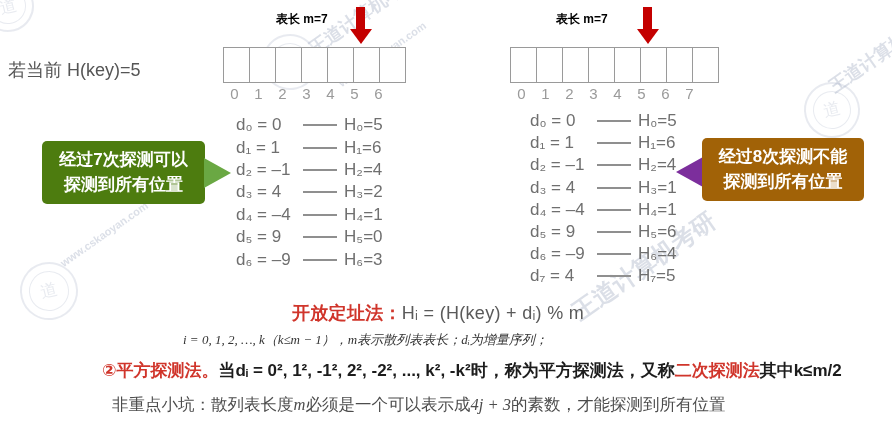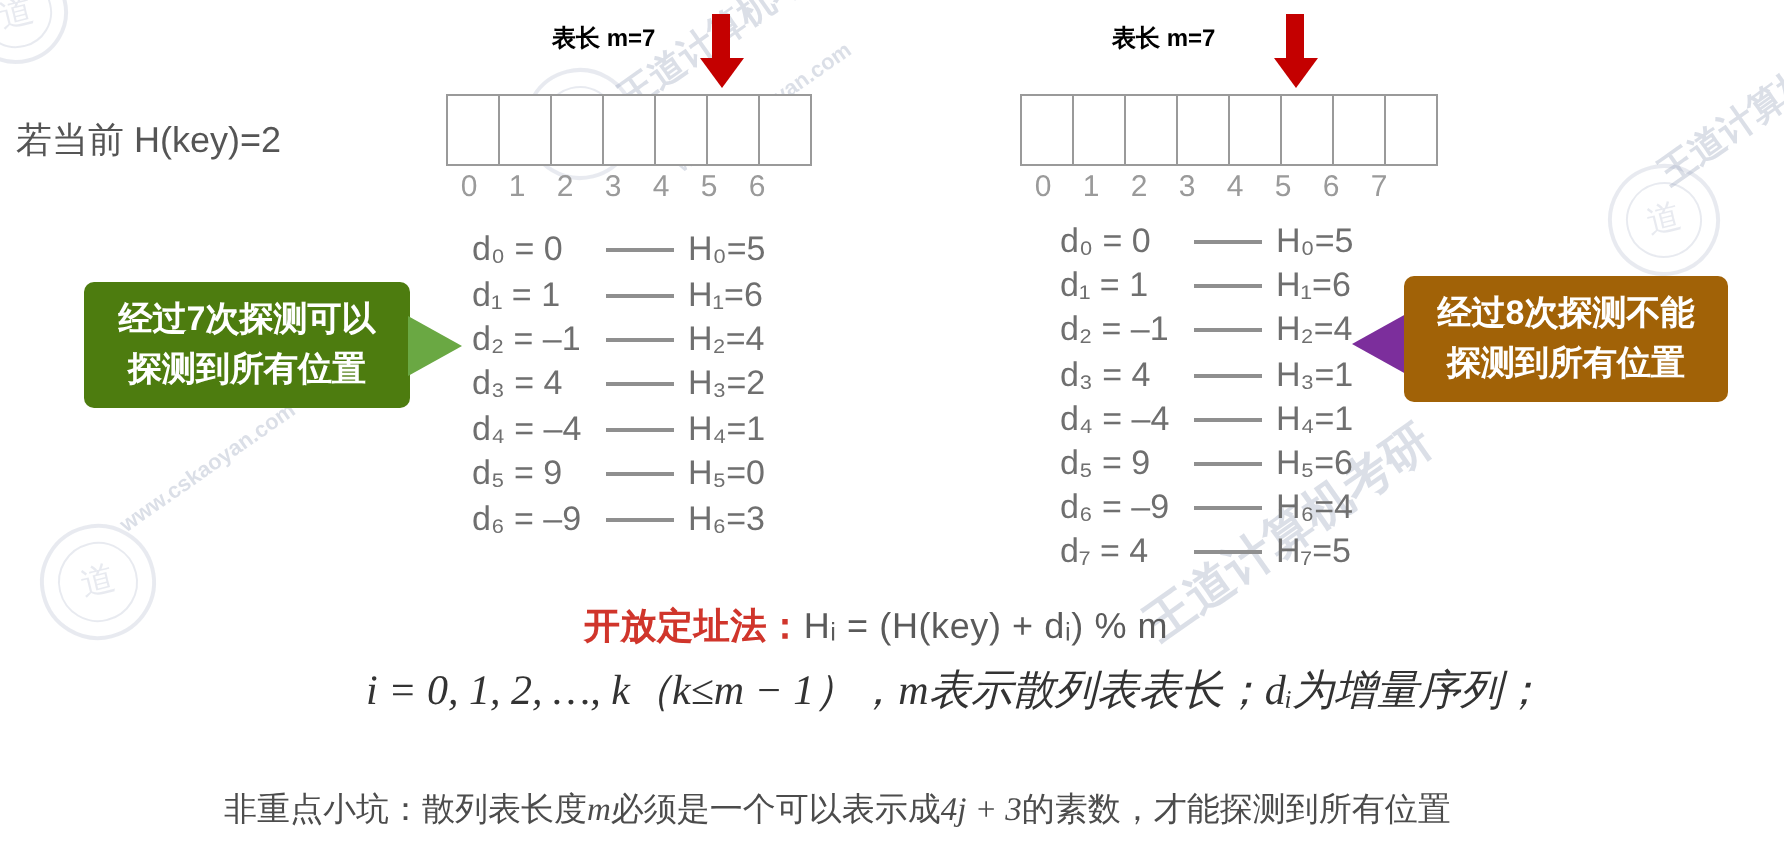--- a/index.html
+++ b/index.html
@@ -37,21 +37,21 @@
              border-radius:5px; line-height:1.45; padding:7px 9px; box-sizing:border-box; }
   .callout.green { background:#4d7c0f; width:163px; }
   .callout.purple { background:#a16207; width:162px; }
   .tip { width:0; height:0; }
   .tip-right { border-top:15px solid transparent; border-bottom:15px solid transparent; border-left:27px solid #6aa843; }
   .tip-left  { border-top:15px solid transparent; border-bottom:15px solid transparent; border-right:27px solid #7c2e9c; }
 
   
   .f1 { font-size:18px; color:#5a5a5a; letter-spacing:0.3px; }
   .f1 .red { color:#d0352b; font-weight:bold;text-align:right; }
-  .f2 { font-family:"Liberation Serif","DejaVu Serif",serif; font-style:italic; font-size:21px; color:#333; }
+  .f2 { font-family:"Liberation Serif","DejaVu Serif",serif; font-style:italic; font-size:13px; color:#333; }
   .f3 { font-size:17px; font-weight:bold; color:#1c1c1c; }
   .f3 .red { color:#d0352b; }
   .f4 { font-size:16.5px; color:#4c4c4c; }
   .f4 .mathvar { font-family:"Liberation Serif","DejaVu Serif",serif; font-style:italic; }
 
   
   .wm { color:#9aa5bd; pointer-events:none; }
   .wm-stamp { border:2px solid #9aa5bd; border-radius:50%; opacity:0.22;
               display:flex; align-items:center; justify-content:center;
               transform:rotate(-14deg); font-size:17px; }
@@ -76,21 +76,21 @@
     </div>
   <div class="abs wm wm-stamp" style="left:20px; top:262px; width:54px; height:54px;">
       <span class="inner">道</span>
     </div>
   <div class="abs wm wm-text" style="left:300px; top:2px; font-size:18px;">王道计算机考研</div>
   <div class="abs wm wm-text" style="left:820px; top:40px; font-size:18px;">王道计算机考研</div>
   <div class="abs wm wm-text" style="left:560px; top:250px; font-size:24px;">王道计算机考研</div>
   <div class="abs wm wm-text" style="left:52px; top:228px; font-size:11px;">www.cskaoyan.com</div>
   <div class="abs wm wm-text" style="left:330px; top:48px; font-size:11px;">www.cskaoyan.com</div>
 
-  <div class="abs intro">若当前 H(key)=2</div>
+  <div class="abs intro">若当前 H(key)=5</div>
 
   <div class="abs tbl-title" style="left:276px; top:11px;">表长 m=7</div>
   <div class="abs arrow-stem" style="left:356px; top:7px;"></div>
   <div class="abs arrow-head" style="left:350px; top:29px;"></div>
   <div class="abs cells" style="left:223px; top:47px;">
     <div class="cell"></div>
       <div class="cell"></div>
       <div class="cell"></div>
       <div class="cell"></div>
       <div class="cell"></div>
@@ -221,18 +221,21 @@
   <div class="abs tip tip-left" style="left:676px; top:157px;"></div>
   <div class="abs callout purple" style="left:702px; top:138px;">
     <div>经过8次探测不能</div>
     <div>探测到所有位置</div>
   </div>
 
   <div class="abs f1" style="left:292px; top:301px;">
     <span class="red">开放定址法：</span><span>Hᵢ = (H(key) + dᵢ) % m</span>
   </div>
   <div class="abs f2" style="left:183px; top:331px;">i = 0, 1, 2, …, k（k≤m − 1），m表示散列表表长；dᵢ为增量序列；</div>
+  <div class="abs f3" style="left:102px; top:359px;">
+    <span class="red">②平方探测法。</span><span>当dᵢ = 0², 1², -1², 2², -2², ..., k², -k²时，称为平方探测法，又称</span><span class="red">二次探测法</span><span>其中k≤m/2</span>
+  </div>
   <div class="abs f4" style="left:112px; top:394px;">
     <span>非重点小坑：散列表长度</span><span class="mathvar">m</span><span>必须是一个可以表示成</span><span class="mathvar">4j + 3</span><span>的素数，才能探测到所有位置</span>
   </div>
 
 
 </div>
 
 </body></html>

